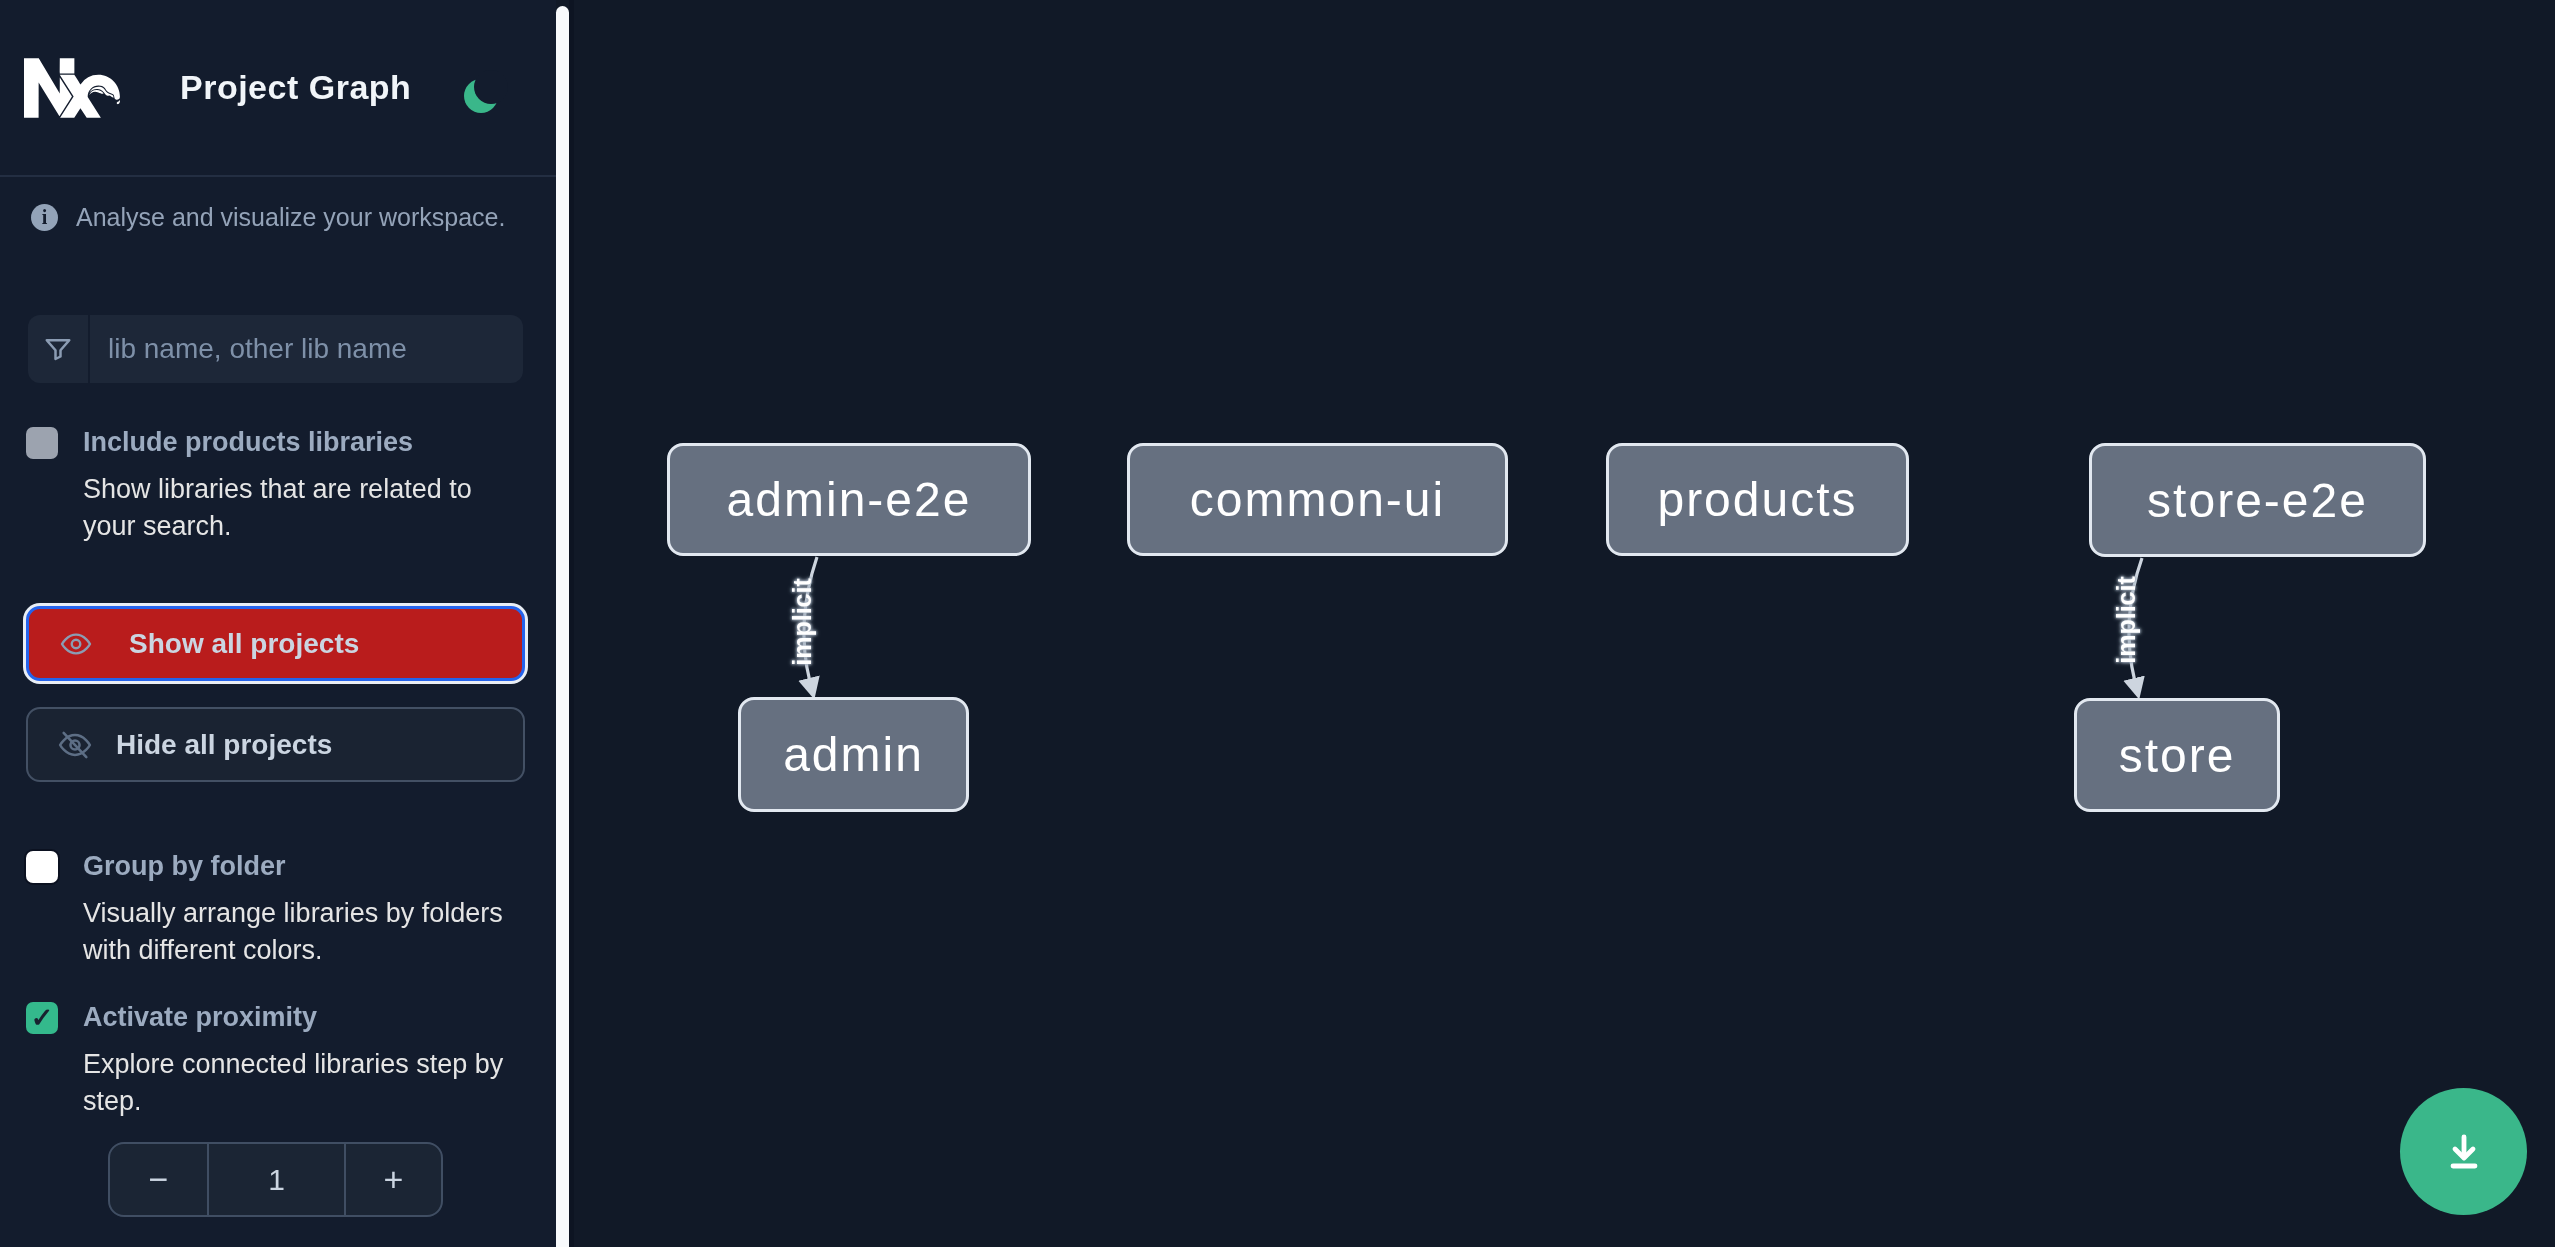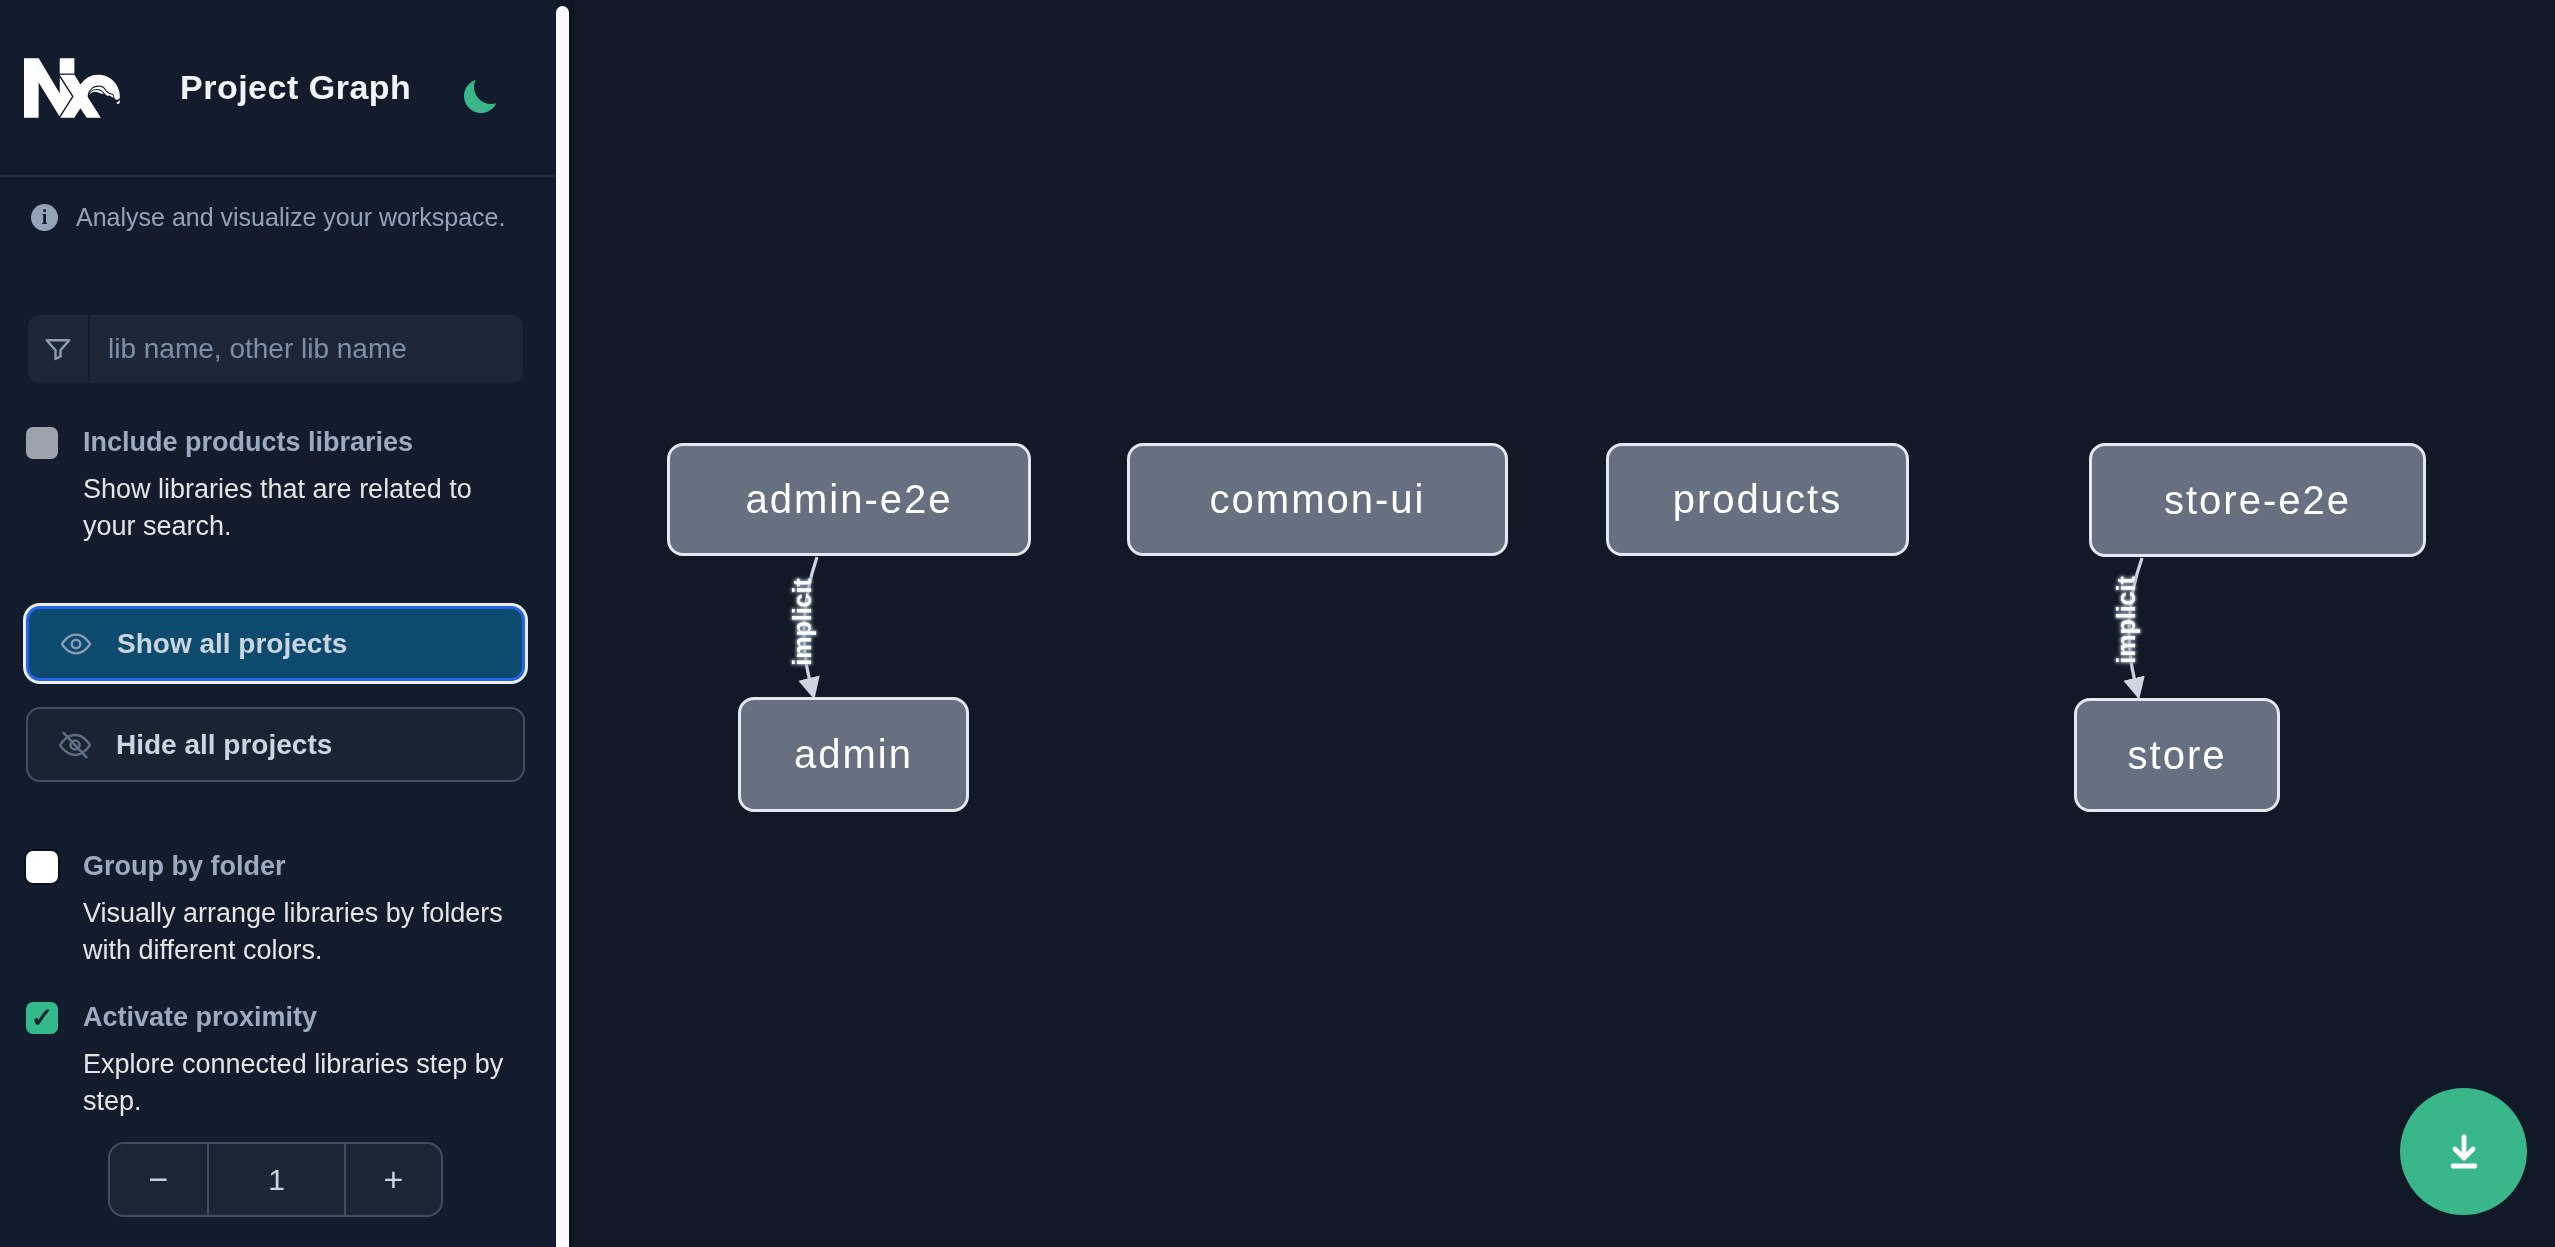--- a/index.html
+++ b/index.html
@@ -38,42 +38,42 @@
   .cb-white { background:#ffffff; box-shadow:0 0 0 2px #0b1120; }
   .cb-green { background:#34b98c; }
   .cb-green::after { content:"✓"; position:absolute; inset:0; display:flex; align-items:center;
                      justify-content:center; color:#18222f; font-size:27px; font-weight:700; }
   .opt-texts { margin-left:57px; width:435px; }
   .opt-title { font-size:27px; font-weight:700; color:#9cabc0; line-height:34px; }
   .opt-desc  { margin-top:12px; font-size:27px; color:#e5e5e5; line-height:37px; }
 
   .action-btn { position:absolute; left:26px; width:499px; height:75px; border-radius:14px;
                 display:flex; align-items:center; cursor:pointer; }
-  .btn-show { top:606px; background:#0c4a6e; border:3px solid #2563eb; box-shadow:0 0 0 3px #e9eef5; }
+  .btn-show { top:606px; background:#b91c1c; border:3px solid #2563eb; box-shadow:0 0 0 3px #e9eef5;gap:12px; }
   .btn-hide { top:707px; background:#1a2332; border:2px solid #435064; }
   .btn-icon { margin-left:26px; width:42px; display:flex; align-items:center; justify-content:center; }
   .btn-label { margin-left:20px; font-size:28px; font-weight:600; color:#cbd5e1; }
 
   .stepper { position:absolute; left:108px; top:1142px; width:335px; height:75px;
              border:2px solid #404e63; border-radius:16px; background:#1b2534;
              display:flex; color:#cbd5e1; overflow:hidden; }
   .seg { display:flex; align-items:center; justify-content:center; }
   .seg-dec { width:99px; border-right:2px solid #404e63; font-size:34px; cursor:pointer; }
   .seg-val { flex:1; font-size:30px; }
   .seg-inc { width:97px; border-left:2px solid #404e63; font-size:34px; cursor:pointer; }
 
   .scroll-thumb { position:absolute; left:556px; top:6px; width:13px; height:1241px;
                   background:#f8fafc; border-radius:7px 7px 0 0; cursor:grab; }
 
   
   .canvas { position:absolute; left:569px; top:0; right:0; height:1247px;
             background:#111927; border-left:5px solid #0d1422; }
   .gnode { position:absolute; background:#667080; border:3px solid #e2e8f0; border-radius:16px;
            display:flex; align-items:center; justify-content:center;
-           color:#ffffff; font-size:40px; letter-spacing:2px; cursor:pointer; white-space:nowrap; }
+           color:#ffffff; font-size:48px; letter-spacing:2px; cursor:pointer; white-space:nowrap; }
   .edges-svg { position:absolute; left:0; top:0; width:100%; height:100%; pointer-events:none; }
   .edge-label { position:absolute; transform:translate(-50%,-50%) rotate(-90deg);
                 font-size:25px; font-weight:700; color:#ffffff; white-space:nowrap;
                 text-shadow:0 0 3px #9fabba, 0 0 3px #9fabba, 0 0 5px #9fabba; }
   .fab { position:absolute; left:1826px; top:1088px; width:127px; height:127px; border-radius:50%;
          background:#3ab78a; display:flex; align-items:center; justify-content:center; cursor:pointer; }
 </style>
 </head>
 <body>
 

